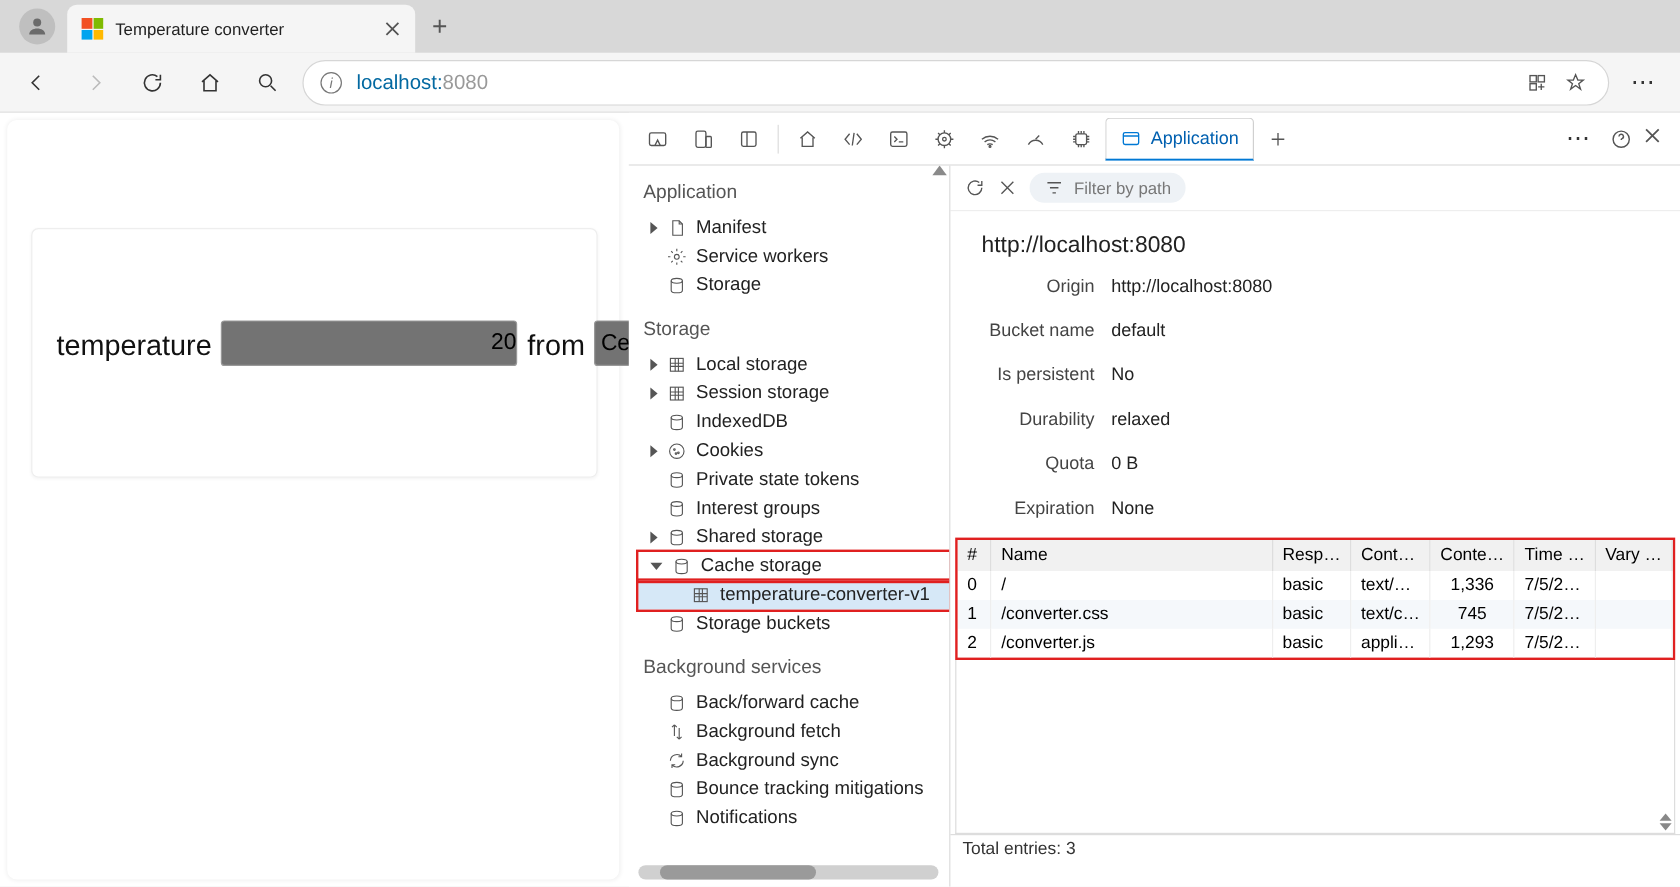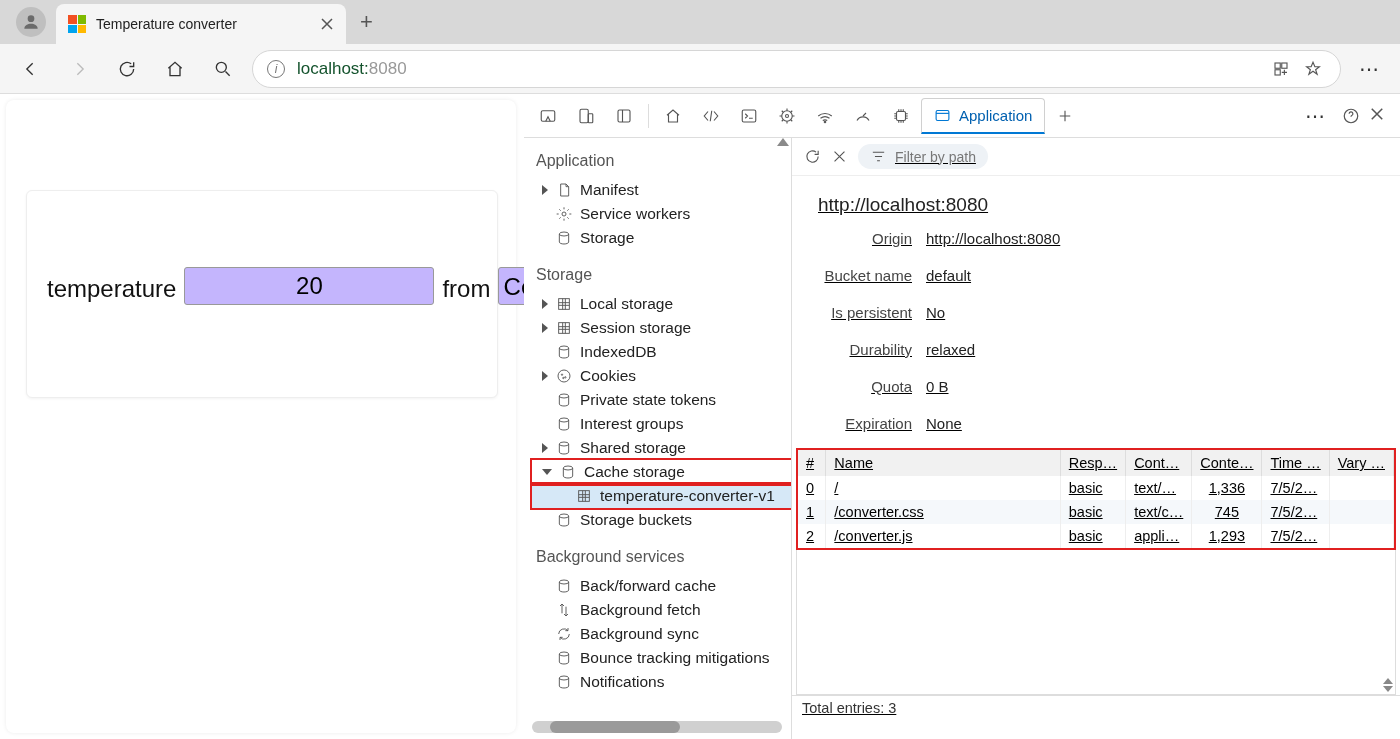--- a/index.html
+++ b/index.html
@@ -16,32 +16,32 @@
 .tab-close { width: 14px; height: 14px; stroke: #555; stroke-width: 1.5; }
 .new-tab-btn { margin-left: 14px; font-size: 22px; color: #555; }
 
 .toolbar { height: 50px; background: #f5f5f5; display: flex; align-items: center; padding: 0 12px; gap: 10px; border-bottom: 1px solid #ddd; }
 .tb-icon { width: 38px; height: 38px; display: flex; align-items: center; justify-content: center; border-radius: 4px; }
 .tb-icon svg { width: 20px; height: 20px; stroke: #333; fill: none; stroke-width: 1.6; }
 .tb-icon.disabled svg { stroke: #bbb; }
 .addr-bar { flex: 1; height: 38px; background: #fff; border: 1px solid #d6d6d6; border-radius: 19px; display: flex; align-items: center; padding: 0 14px; gap: 12px; }
 .addr-bar .info-ic { width: 18px; height: 18px; border: 1.3px solid #777; border-radius: 50%; display: flex; align-items: center; justify-content: center; font-size: 12px; font-style: italic; color: #777; }
 .addr-text { font-size: 17px; color: #999; }
-.addr-text .host { color: #14532d; }
+.addr-text .host { color: #0369a1; }
 .addr-right { display: flex; gap: 14px; margin-right: 4px; }
 .addr-right svg { width: 18px; height: 18px; stroke: #555; fill: none; stroke-width: 1.5; }
 .menu-dots { font-size: 20px; color: #333; letter-spacing: 1px; padding: 0 8px; }
 
 .content-area { position: absolute; left: 0; right: 0; top: 94px; bottom: 0; background: #fff; }
 
 
 .page { position: absolute; left: 6px; top: 6px; width: 510px; bottom: 6px; background: #fff; border-radius: 8px; box-shadow: 0 0 4px rgba(0,0,0,.08); }
 .card { position: absolute; left: 20px; top: 90px; width: 472px; background: #fff; border: 1px solid #eee; border-radius: 6px; padding: 34px 20px 50px; display: flex; align-items: center; gap: 8px; box-shadow: 0 1px 3px rgba(0,0,0,.05); }
 .card-label { font-size: 24px; color: #111; margin-top: 6px; }
-.card input, .card select { width: 250px; height: 38px; font-size: 24px; text-align: center; border: 1px solid #999; border-radius: 3px; background: #c4b5fd; }
+.card input, .card select { width: 250px; height: 38px; font-size: 19px; text-align: right; border: 1px solid #999; border-radius: 3px; background: #737373; }
 .card select { text-align-last: center; }
 .result { font-size: 42px; font-weight: 700; color: #b91c1c; margin-top: 26px; }
 
 
 .devtools { position: absolute; left: 524px; right: 0; top: 0; bottom: 0; background: #fff; display: flex; flex-direction: column; }
 .dt-tabs { height: 44px; border-bottom: 1px solid #ddd; display: flex; align-items: center; padding: 0 6px; gap: 2px; }
 .dt-tab-ic { width: 36px; height: 36px; display: flex; align-items: center; justify-content: center; }
 .dt-tab-ic svg { width: 18px; height: 18px; stroke: #555; fill: none; stroke-width: 1.5; }
 .dt-sep { width: 1px; height: 24px; background: #ddd; margin: 0 4px; }
 .dt-app-tab { height: 36px; display: flex; align-items: center; gap: 8px; padding: 0 12px; border: 1px solid #d0d0d0; border-bottom: 2px solid #0078d4; background: #fff; border-radius: 4px 4px 0 0; color: #0060b0; font-size: 15px; }
@@ -63,21 +63,21 @@
 .side-item.selected { background: #d6e8f7; }
 .tri { width: 0; height: 0; border-style: solid; display: inline-block; }
 .tri.right { border-width: 5px 0 5px 6px; border-color: transparent transparent transparent #555; }
 .tri.down { border-width: 6px 5px 0 5px; border-color: #555 transparent transparent transparent; }
 .tri.blank { width: 6px; height: 10px; border: none; }
 .s-icon { width: 16px; height: 16px; flex-shrink: 0; }
 .s-icon svg { width: 16px; height: 16px; stroke: #555; fill: none; stroke-width: 1.4; }
 .highlight-box { outline: 2px solid #e02020; }
 
 
-.app-main { flex: 1; display: flex; flex-direction: column; min-width: 0; text-decoration: underline; }
+.app-main { flex: 1; display: flex; flex-direction: column; min-width: 0; }
 .main-toolbar { height: 38px; display: flex; align-items: center; gap: 10px; padding: 0 12px; border-bottom: 1px solid #eee; }
 .main-toolbar svg { width: 17px; height: 17px; stroke: #555; fill: none; stroke-width: 1.6; }
 .filter-pill { background: #eef2f6; border-radius: 14px; padding: 4px 12px; display: flex; align-items: center; gap: 8px; color: #777; font-size: 14px; }
 .cache-title { font-size: 19px; color: #222; padding: 18px 0 14px 26px; }
 .meta-grid { display: grid; grid-template-columns: 110px auto; row-gap: 20px; column-gap: 14px; padding: 0 0 16px 10px; font-size: 15px; }
 .meta-grid .k { text-align: right; color: #444; }
 .meta-grid .v { color: #222; }
 
 .table-wrap { border: 2px solid #e02020; margin: 0 4px; }
 .tbl { width: 100%; border-collapse: collapse; font-size: 14.5px; }

